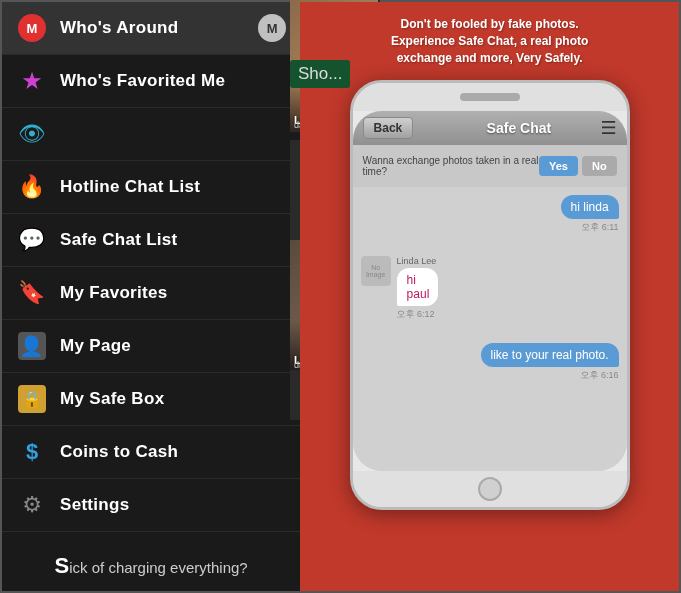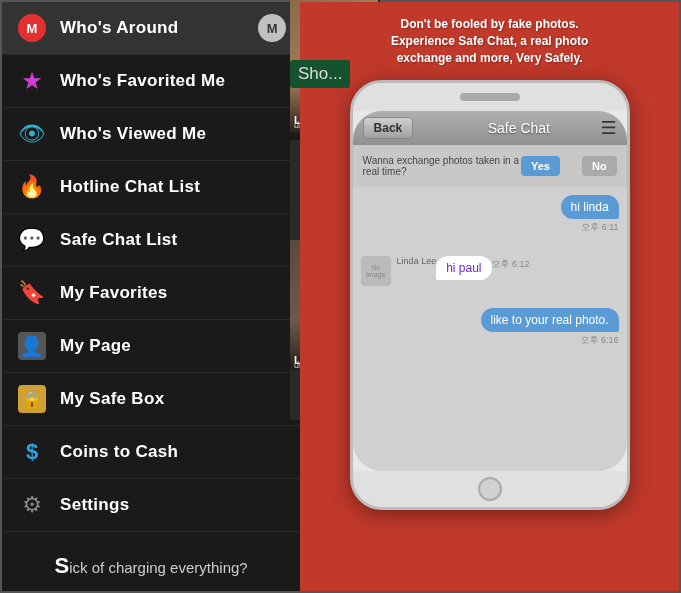--- a/index.html
+++ b/index.html
@@ -203,21 +203,21 @@
       padding: 3px 10px;
       font-size: 12px;
       color: #333;
       font-weight: 600;
       border: 1px solid #888;
     }
 
     .chat-title {
       color: #fff;
       font-size: 14px;
-      font-weight: normal;
+      font-weight: bold;
       text-shadow: 0 1px 2px rgba(0,0,0,0.5);
       padding-left: 24px;
     }
 
     .chat-list-icon {
       color: #333;
       font-size: 18px;
     }
 
     .chat-exchange-banner {
@@ -225,21 +225,21 @@
       padding: 10px 10px;
       display: flex;
       align-items: center;
       justify-content: space-between;
       font-size: 11px;
       color: #444;
     }
 
     .banner-text { flex: 1; font-size: 10px; }
 
-    .banner-btns { display: flex; gap: 22px; }
+    .banner-btns { display: flex; gap: 4px; }
 
     .yes-btn, .no-btn {
       padding: 4px 10px;
       border-radius: 4px;
       font-size: 11px;
       font-weight: bold;
       border: none;
     }
     .yes-btn { background: #5b9bd5; color: white; }
     .no-btn { background: #aaa; color: white; }
@@ -290,32 +290,32 @@
       font-size: 7px;
       color: #888;
       display: flex;
       align-items: center;
       justify-content: center;
       text-align: center;
     }
 
     .msg-left-content {
       display: flex;
-      flex-direction: row;
+      flex-direction: column;
     }
 
     .msg-sender-name {
       font-size: 9px;
       color: #666;
       margin-bottom: 2px;
     }
 
     .msg-bubble-white {
       background: #fff;
-      color: #6d28d9;
+      color: #be185d;
       padding: 5px 10px;
       border-radius: 12px 12px 12px 2px;
       font-size: 12px;
       max-width: 75%;
     }
 
     .phone-bottom-bar {
       background: #e0e0e0;
       height: 36px;
       border-radius: 0 0 29px 29px;
@@ -425,21 +425,20 @@
       <div class="menu-icon">
         <span class="icon-star">★</span>
       </div>
       <span class="menu-label">Who's Favorited Me</span>
     </div>
 
     <div class="menu-item">
       <div class="menu-icon">
         <span class="icon-eye">👁</span>
       </div>
-      <span class="menu-label">Who's Viewed Me</span>
     </div>
 
     <div class="menu-item">
       <div class="menu-icon">
         <span class="icon-fire">🔥</span>
       </div>
       <span class="menu-label">Hotline Chat List</span>
     </div>
 
     <div class="menu-item">

